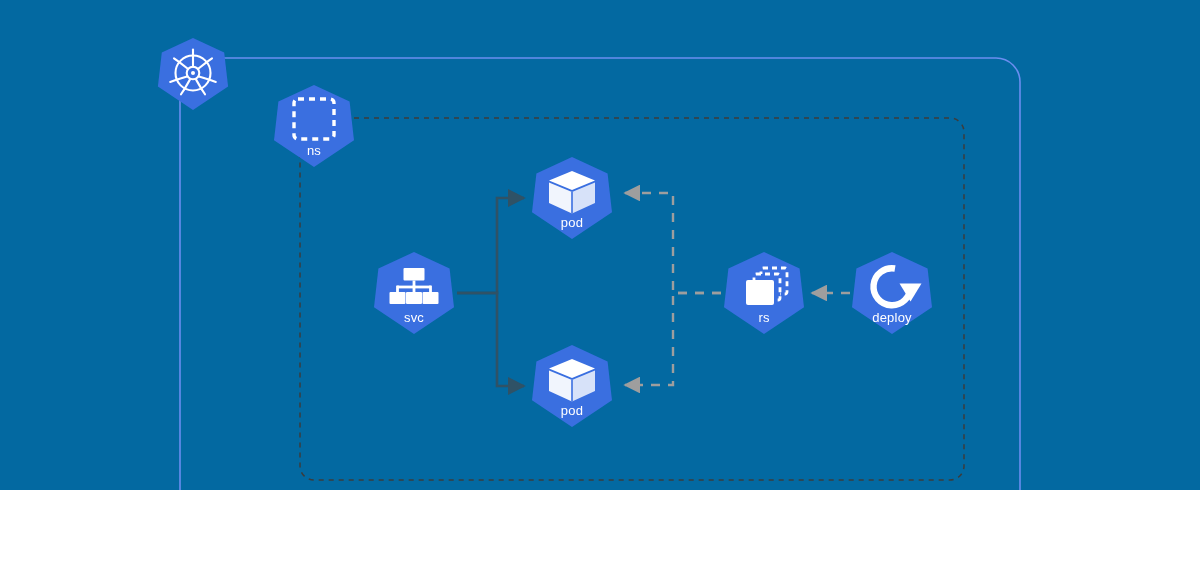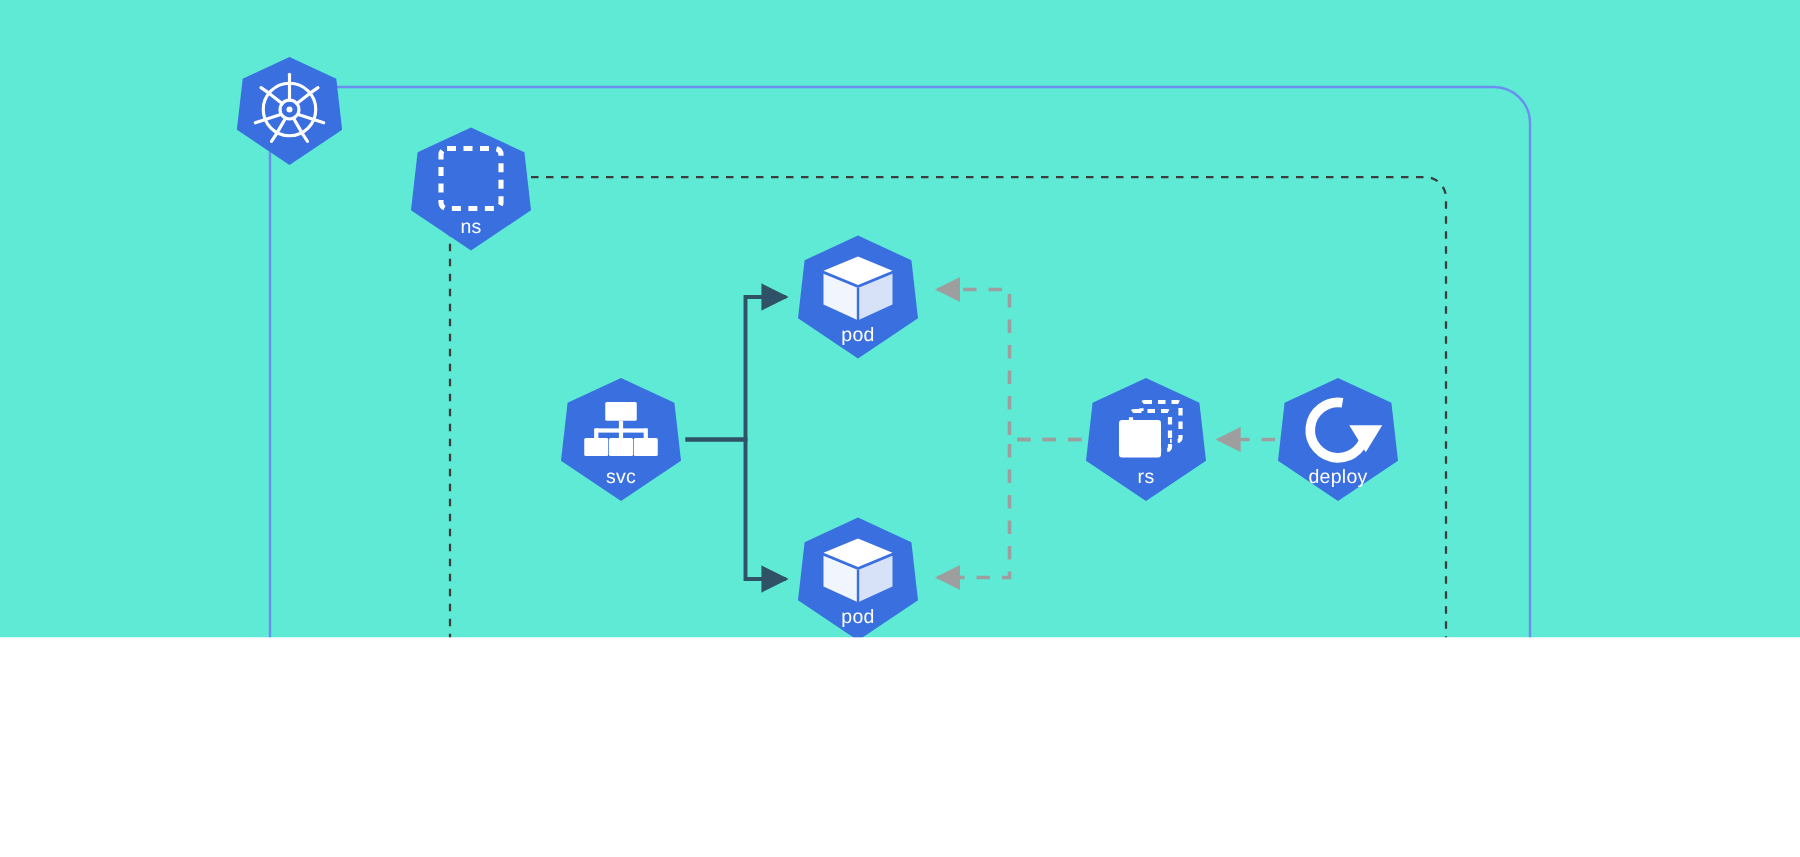--- a/index.html
+++ b/index.html
@@ -6,22 +6,22 @@
     margin: 0;
     padding: 0;
     background: #ffffff;
   }
   body {
     font-family: "Liberation Sans", sans-serif;
   }
   #diagram-root {
     position: relative;
     width: 1200px;
-    height: 425px;
-    background: #5eead4;
+    height: 490px;
+    background: #0369a1;
     overflow: hidden;
   }
   #diagram-svg {
     position: absolute;
     top: 0;
     left: 0;
     width: 1200px;
     height: 571px;
   }
   .node-label {

